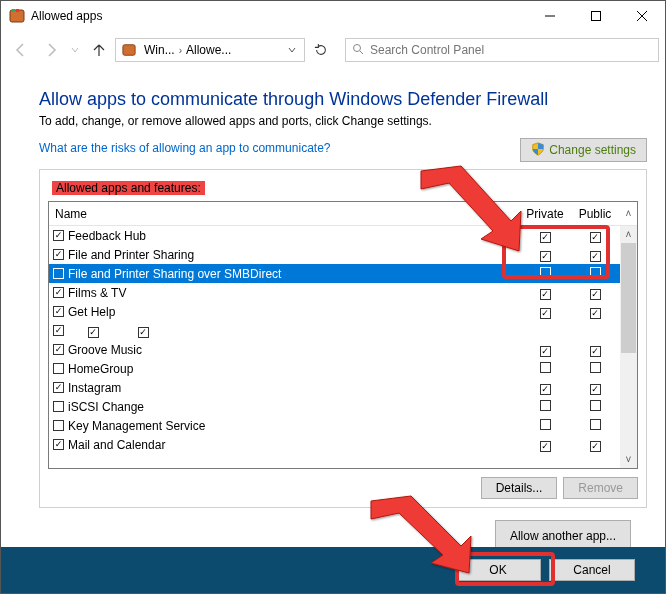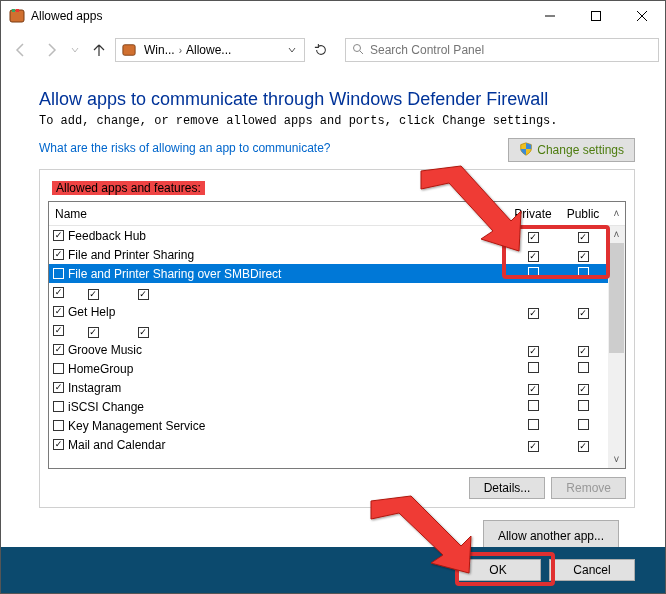--- a/index.html
+++ b/index.html
@@ -19,23 +19,23 @@
 .addrbox { display: flex; align-items: center; border: 1px solid #ccc; height: 24px; flex: 0 0 190px; padding: 0 2px; }
 .addrbox .seg { font-size: 12px; padding: 0 4px; white-space: nowrap; display: flex; align-items: center; gap: 3px; }
 .addrbox .chev { color: #555; font-size: 10px; }
 .addr-drop { width: 20px; height: 22px; display:flex;align-items:center;justify-content:center;color:#555;}
 .refresh { width: 28px; height: 24px; display:flex;align-items:center;justify-content:center;color:#333; border:1px solid transparent;}
 .searchbox { flex: 1; border: 1px solid #ccc; height: 24px; display: flex; align-items: center; padding: 0 6px; margin-left: 8px; }
 .searchbox input { border: 0; outline: 0; font-size: 12px; width: 100%; color: #555; background: transparent; }
 .searchbox .sicon { color: #888; margin-right: 4px; }
 
 
-.content { padding: 12px 30px 0 38px; }
+.content { padding: 12px 18px 0 38px; }
 h1 { color: #003399; font-size: 18px; font-weight: 400; margin: 8px 0 4px; }
-.sub { font-size: 12px; margin: 4px 0 10px; font-family: Liberation Mono, monospace; }
+.sub { font-size: 12px; margin: 4px 0 10px; }
 .link { color: #0066cc; font-size: 12px; display: inline-block; margin-bottom: 10px; }
 .changebtn { float: right; border: 1px solid #adadad; background: #e1e1e1; color: #4d7c0f; font-size: 12px; height: 24px; padding: 0 10px; display:flex;align-items:center;gap:4px; }
 
 .groupbox { border: 1px solid #d0d0d0; padding: 8px; margin-top: 4px; clear: both; }
 .grouplabel { font-size: 12px; margin: -16px 0 6px 4px; background: #ef4444; display: inline-block; padding: 0 4px; }
 
 .listwrap { border: 1px solid #7a7a7a; height: 268px; display: flex; flex-direction: column; }
 .listhead { display: flex; font-size: 12px; height: 24px; align-items: center; border-bottom: 1px solid #e5e5e5; }
 .col-name { flex: 1; padding-left: 6px; }
 .col-priv { width: 50px; text-align: center; }
@@ -194,20 +194,21 @@
           </div>
           <div class="row sel">
             <span class="cbx"></span>
             <span class="nm">File and Printer Sharing over SMBDirect</span>
             <span class="cc"><span class="cbx"></span></span>
             <span class="cc"><span class="cbx"></span></span>
             <span style="width:17px"></span>
           </div>
           <div class="row">
             <span class="cbx">✓</span>
+            <span class="nm">Films &amp; TV</span>
             <span class="cc"><span class="cbx">✓</span></span>
             <span class="cc"><span class="cbx">✓</span></span>
             <span style="width:17px"></span>
           </div>
           <div class="row">
             <span class="cbx">✓</span>
             <span class="nm">Get Help</span>
             <span class="cc"><span class="cbx">✓</span></span>
             <span class="cc"><span class="cbx">✓</span></span>
             <span style="width:17px"></span>

